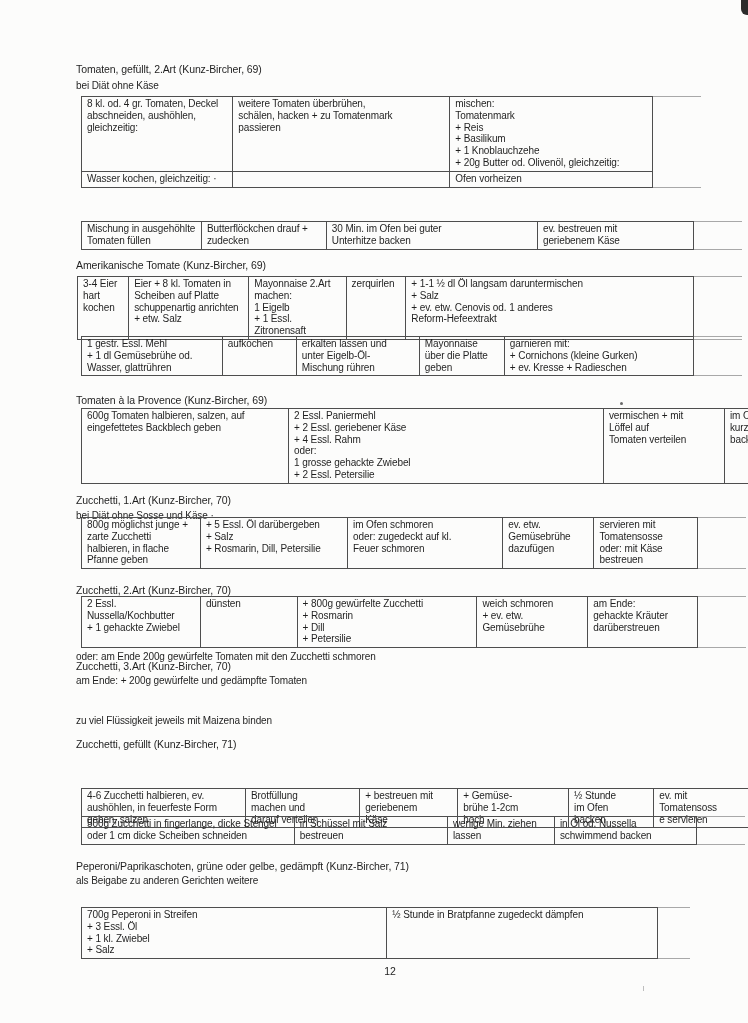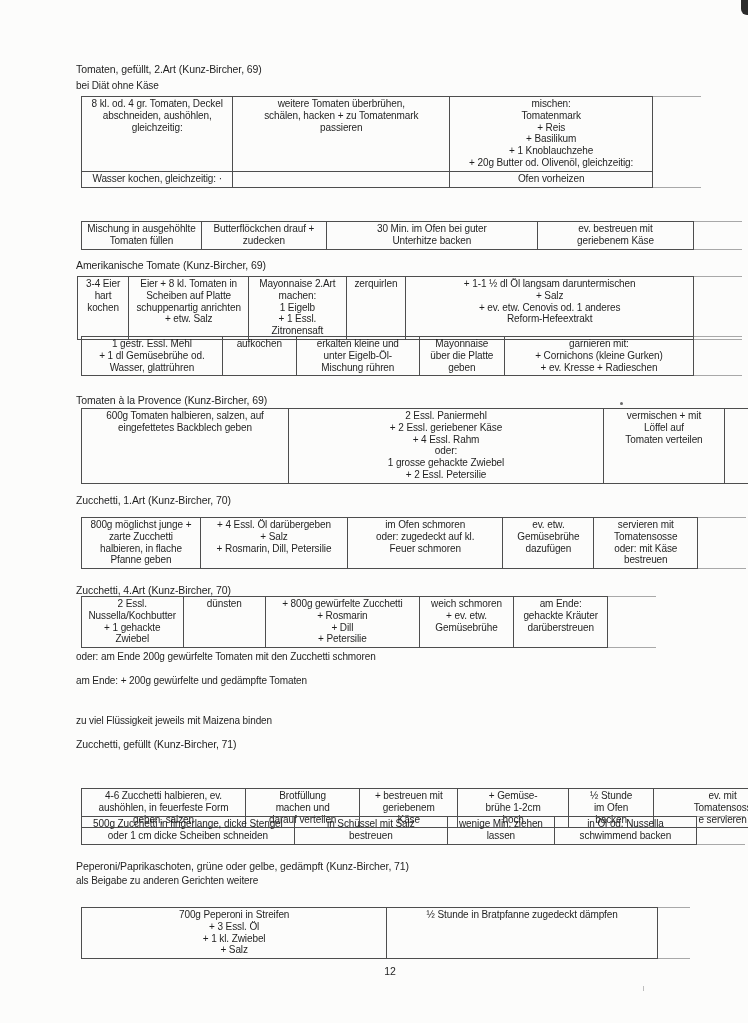--- a/index.html
+++ b/index.html
@@ -8,21 +8,21 @@
     background:#fcfcfb;overflow:hidden;
     font-family:"Liberation Sans","DejaVu Sans",sans-serif;
     font-size:10px;line-height:11.8px;color:#1f1f1f;letter-spacing:-0.1px;
   }
   .h{position:absolute;left:76px;width:640px;font-size:10.5px;line-height:13px;white-space:nowrap;}
   .h .b{font-weight:normal;}
   .h .ref{margin-left:3px;font-weight:normal;}
   .note{position:absolute;left:76px;width:640px;line-height:13px;}
   .para{position:absolute;left:76px;width:640px;line-height:13.5px;white-space:pre-line;}
   .tw{position:absolute;}
-  .t{width:100%;border-collapse:collapse;table-layout:fixed;text-align:center;}
+  .t{width:100%;border-collapse:collapse;table-layout:fixed;}
   .t td{
     border:1px solid #4e4e4e;vertical-align:top;
     padding:1px 5px 2px 5px;white-space:pre-line;overflow:hidden;
   }
   .faded-row td{color:#8d8d8d;border-color:#9c9c9c;border-top-color:#4e4e4e;}
   
   .oh::before,.oh::after{content:"";position:absolute;left:100%;width:48px;border-top:1px solid #a8a8a8;}
   .oh::before{top:0;}
   .oh::after{bottom:0;}
   .tw-t10.oh::before,.tw-t10.oh::after{width:32px;}
@@ -139,21 +139,21 @@
           <col style="width:20.1%">
           <col style="width:13.9%">
           <col style="width:30.9%">
         </colgroup>
       <tbody>
           <tr>
         <td>1 gestr. Essl. Mehl
 + 1 dl Gemüsebrühe od.
 Wasser, glattrühren</td>
         <td>aufkochen</td>
-        <td>erkalten kleine und
+        <td>erkalten lassen und
 unter Eigelb-Öl-
 Mischung rühren</td>
         <td>Mayonnaise
 über die Platte
 geben</td>
         <td>garnieren mit:
 + Cornichons (kleine Gurken)
 + ev. Kresse + Radieschen</td>
       </tr>
     </tbody>
@@ -185,57 +185,58 @@
 Tomaten verteilen</td>
         <td>im Ofen
 kurz
 backen</td>
       </tr>
     </tbody>
       </table>
   </div>
 
   <div class="h" style="top:494px"><span class="b">Zucchetti, 1.Art</span><span class="ref">(Kunz-Bircher, 70)</span></div>
+  <div class="note" style="top:509px">bei Diät ohne Sosse und Käse ·</div>
 
   <div class="tw oh" style="top:517px;left:81px;width:617px">
     <table class="t">
       <colgroup>
           <col style="width:19.3%">
           <col style="width:23.9%">
           <col style="width:25.2%">
           <col style="width:14.8%">
           <col style="width:16.8%">
         </colgroup>
       <tbody>
           <tr>
         <td>800g möglichst junge +
 zarte Zucchetti
 halbieren, in flache
 Pfanne geben</td>
-        <td>+ 4 Essl. Öl darübergeben
+        <td>+ 5 Essl. Öl darübergeben
 + Salz
 + Rosmarin, Dill, Petersilie</td>
         <td>im Ofen schmoren
 oder: zugedeckt auf kl.
 Feuer schmoren</td>
         <td>ev. etw.
 Gemüsebrühe
 dazufügen</td>
         <td>servieren mit
 Tomatensosse
 oder: mit Käse
 bestreuen</td>
       </tr>
     </tbody>
       </table>
   </div>
 
-  <div class="h" style="top:584px"><span class="b">Zucchetti, 4.Art</span><span class="ref">(Kunz-Bircher, 70)</span></div>
-
-  <div class="tw oh" style="top:596px;left:81px;width:527px">
+  <div class="h" style="top:584px"><span class="b">Zucchetti, 2.Art</span><span class="ref">(Kunz-Bircher, 70)</span></div>
+
+  <div class="tw oh" style="top:596px;left:81px;width:617px">
     <table class="t">
       <colgroup>
           <col style="width:19.3%">
           <col style="width:15.7%">
           <col style="width:29.2%">
           <col style="width:18%">
           <col style="width:17.8%">
         </colgroup>
       <tbody>
           <tr>
@@ -251,20 +252,21 @@
 + ev. etw.
 Gemüsebrühe</td>
         <td>am Ende:
 gehackte Kräuter
 darüberstreuen</td>
       </tr>
     </tbody>
       </table>
   </div>
 
+  <div class="h" style="top:660px"><span class="b">Zucchetti, 3.Art</span><span class="ref">(Kunz-Bircher, 70)</span></div>
   <div class="para" style="top:674px">am Ende: + 200g gewürfelte und gedämpfte Tomaten</div>
   <div class="para" style="top:650px">oder: am Ende 200g gewürfelte Tomaten mit den Zucchetti schmoren</div>
   <div class="para" style="top:714px">zu viel Flüssigkeit jeweils mit Maizena binden</div>
 
   <div class="h" style="top:738px"><span class="b">Zucchetti, gefüllt</span><span class="ref">(Kunz-Bircher, 71)</span></div>
 
   <div class="tw oh" style="top:788px;left:81px;width:711px">
     <table class="t">
       <colgroup>
           <col style="width:23.1%">

